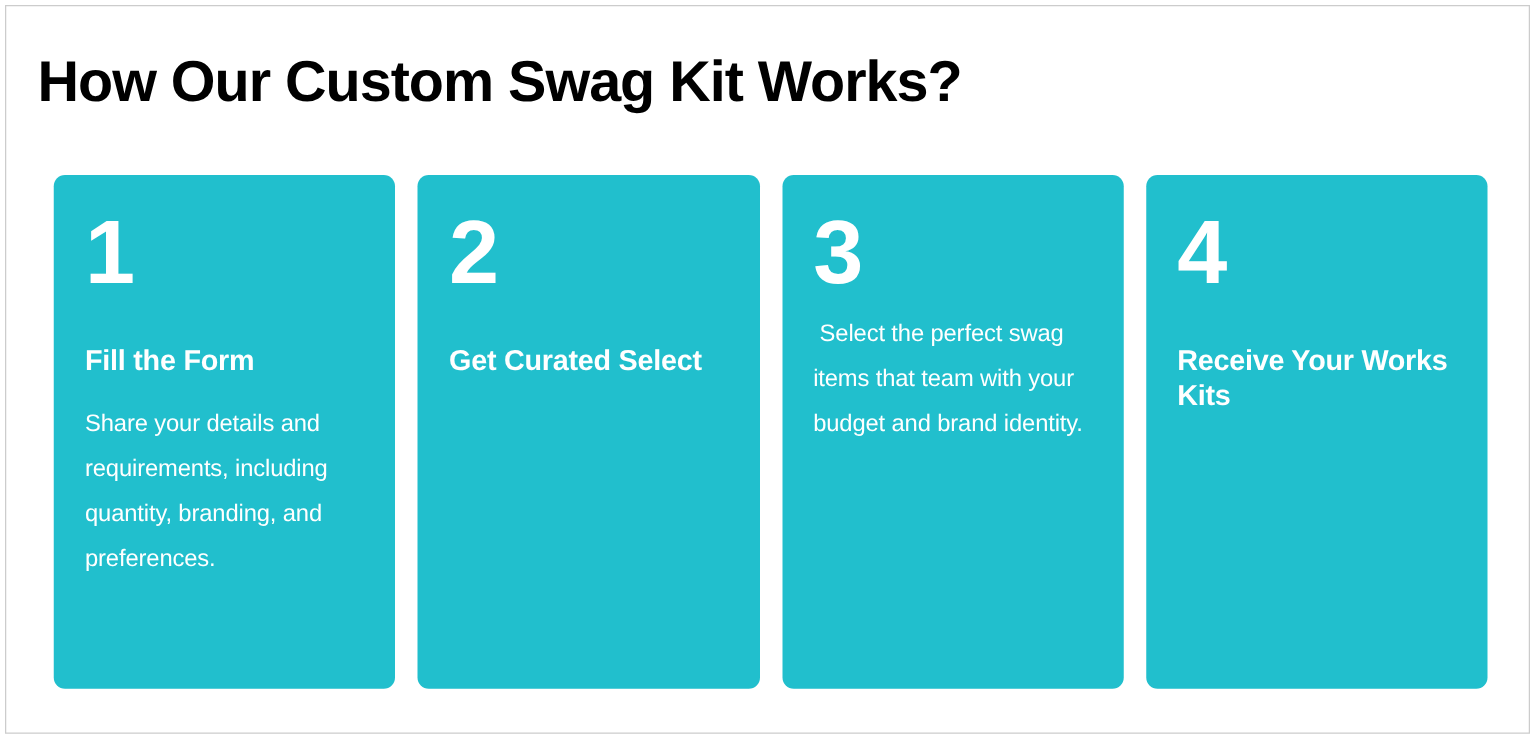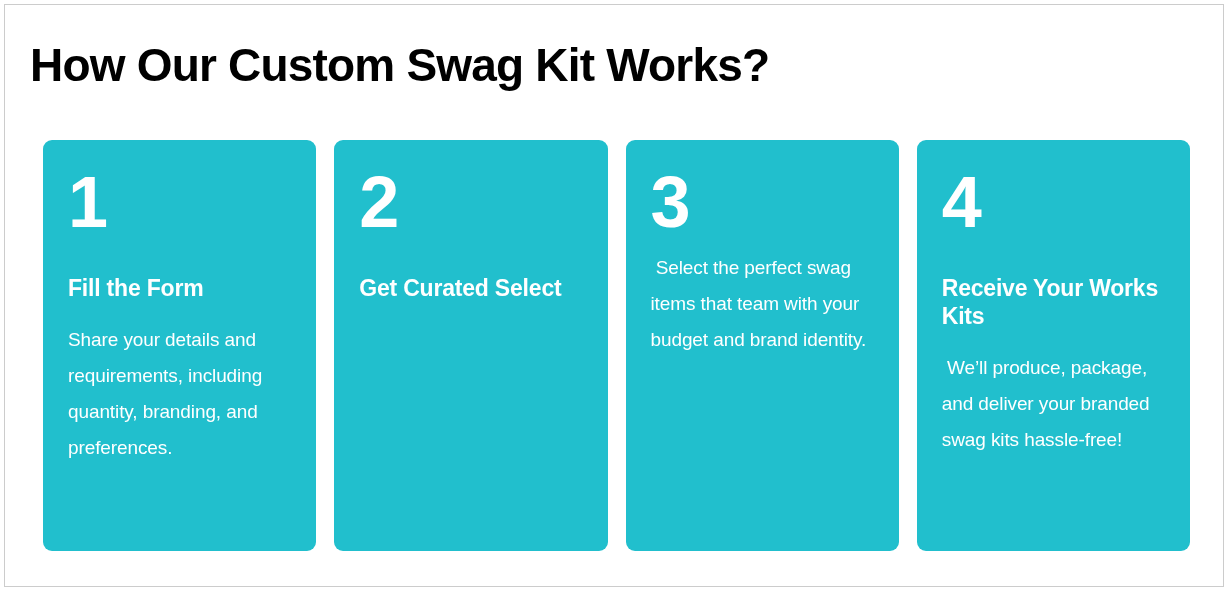--- a/index.html
+++ b/index.html
@@ -103,17 +103,16 @@
     </div>
 
     <div class="step-card">
       <div class="step-number">3</div>
       <div class="step-body"> Select the perfect swag items that team with your budget and brand identity.</div>
     </div>
 
     <div class="step-card">
       <div class="step-number">4</div>
       <div class="step-heading">Receive Your Works Kits</div>
-      <div class="step-body"> We’ll produce, package, and deliver your branded swag kits hassle-free!</div>
     </div>
 
   </div>
 </div>
 
 </body></html>

